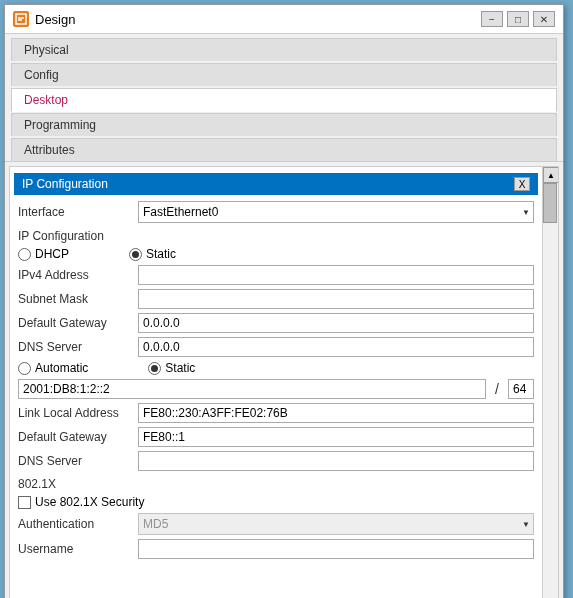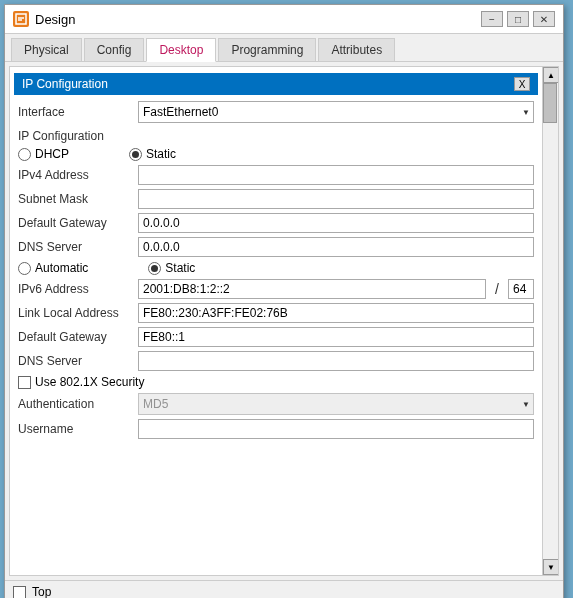--- a/index.html
+++ b/index.html
@@ -58,20 +58,21 @@
       justify-content: center;
       font-size: 10px;
       color: #333;
     }
     .tabs {
       display: flex;
       background: #f0f0f0;
       border-bottom: 1px solid #ccc;
       padding: 4px 6px 0;
       gap: 2px;
+      flex-direction: column;
     }
     .tab {
       padding: 4px 12px;
       border: 1px solid #ccc;
       border-bottom: none;
       background: #e0e0e0;
       cursor: pointer;
       font-size: 12px;
       color: #333;
     }
@@ -380,21 +381,20 @@
             <div class="radio-circle"></div>
             <span>Automatic</span>
           </div>
           <div class="radio-item">
             <div class="radio-circle checked"></div>
             <span>Static</span>
           </div>
         </div>
 
         <div class="form-row">
-          <span class="form-label">IPv6 Address</span>
           <div class="ipv6-row" style="flex:1">
             <input class="ipv6-input-main" type="text" value="2001:DB8:1:2::2" style="">
             <span class="ipv6-slash">/</span>
             <input class="ipv6-input-prefix" type="text" value="64" style="">
           </div>
         </div>
 
         <div class="form-row">
           <span class="form-label">Link Local Address</span>
           <input class="form-input" type="text" value="FE80::230:A3FF:FE02:76B" style="">
@@ -403,20 +403,21 @@
         <div class="form-row">
           <span class="form-label">Default Gateway</span>
           <input class="form-input" type="text" value="FE80::1" style="">
         </div>
 
         <div class="form-row">
           <span class="form-label">DNS Server</span>
           <input class="form-input" type="text" value="" style="">
         </div>
 
+        <div class="form-label-section">802.1X</div>
 
         <div class="checkbox-row">
           <div class="checkbox-box"></div>
           <span>Use 802.1X Security</span>
         </div>
 
         <div class="form-row">
           <span class="form-label">Authentication</span>
           <div class="select-wrapper">
             <select class="form-select" disabled="" style="background:#e8e8e8; color:#666;">

